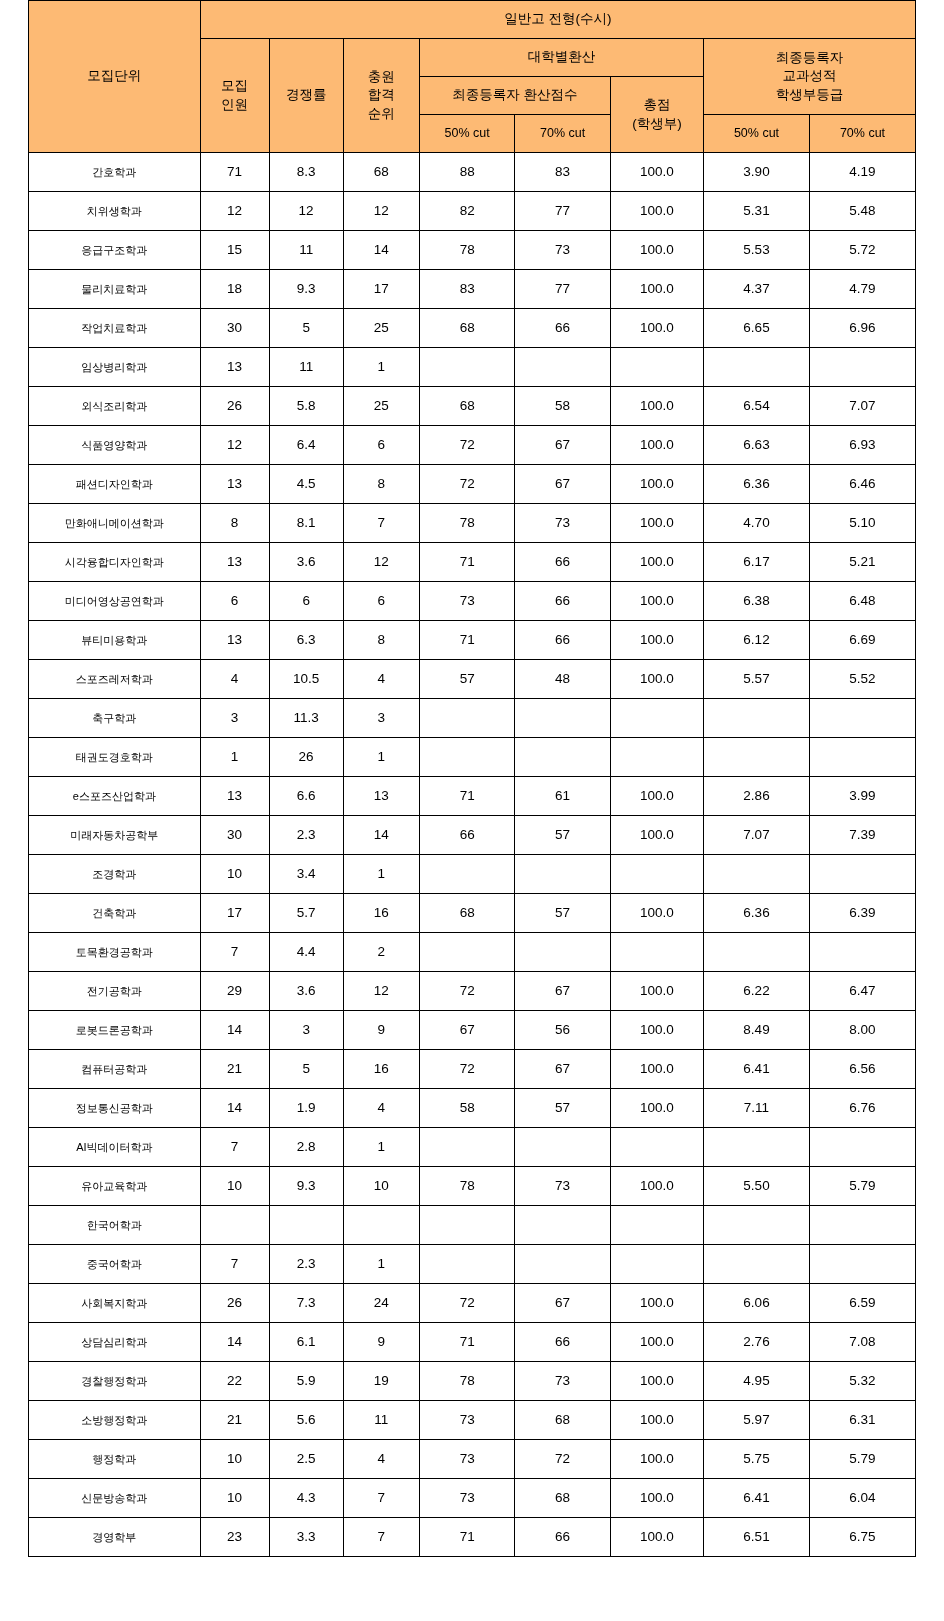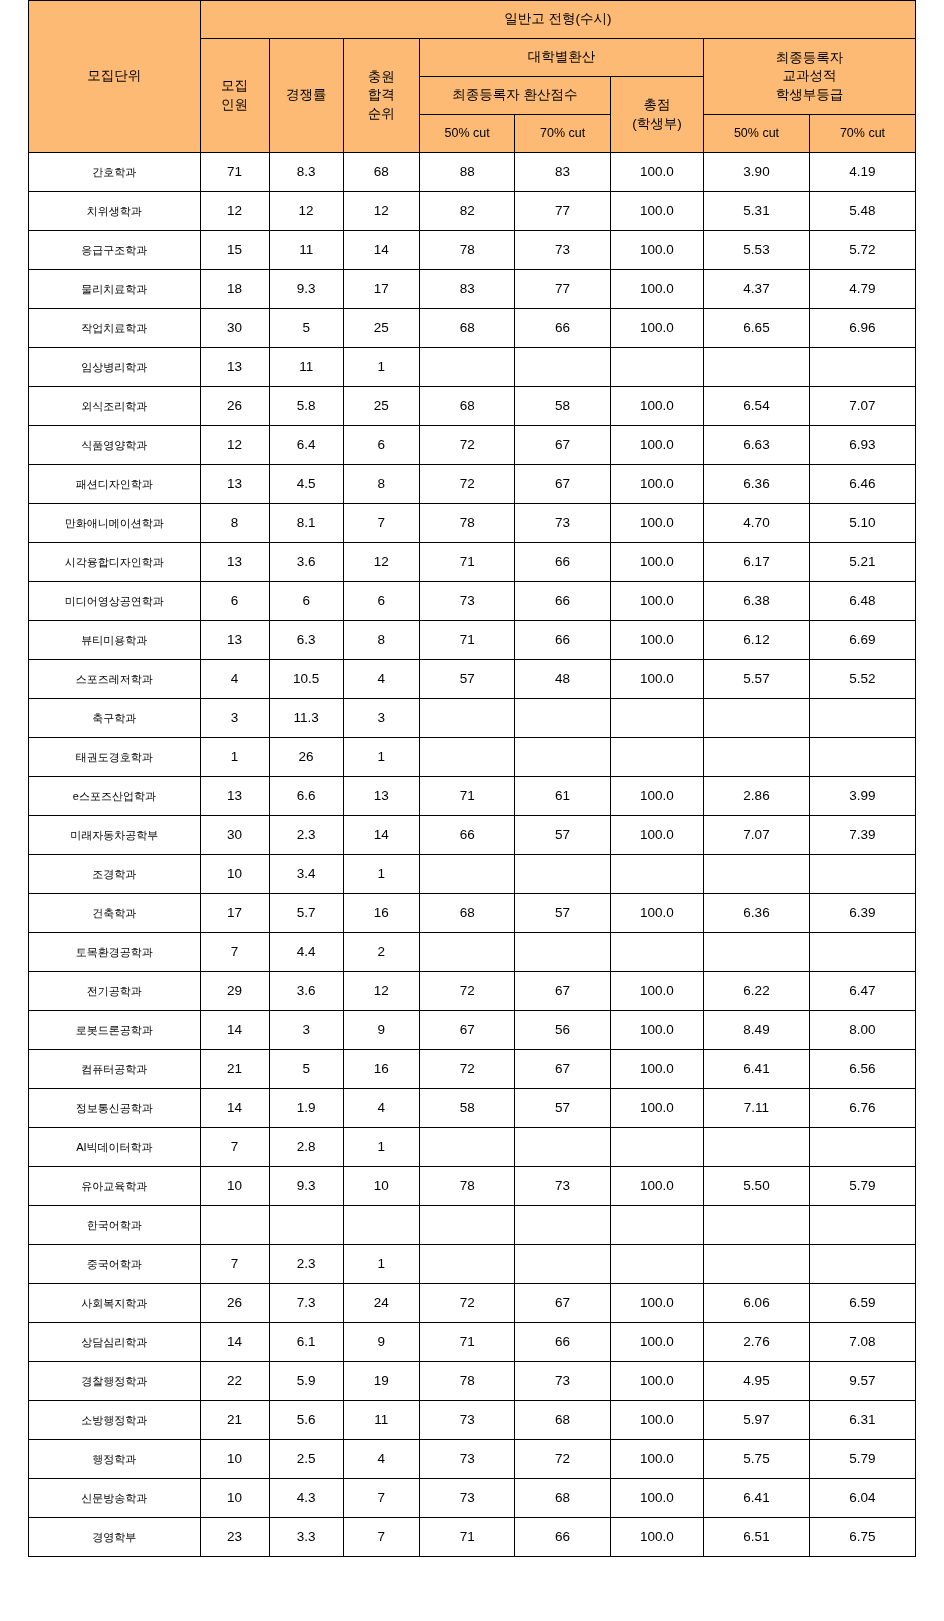--- a/index.html
+++ b/index.html
@@ -459,21 +459,21 @@
         </tr>
         <tr>
           <td class="unit">경찰행정학과</td>
           <td>22</td>
           <td>5.9</td>
           <td>19</td>
           <td>78</td>
           <td>73</td>
           <td>100.0</td>
           <td>4.95</td>
-          <td>9.57</td>
+          <td>5.32</td>
         </tr>
         <tr>
           <td class="unit">소방행정학과</td>
           <td>21</td>
           <td>5.6</td>
           <td>11</td>
           <td>73</td>
           <td>68</td>
           <td>100.0</td>
           <td>5.97</td>

